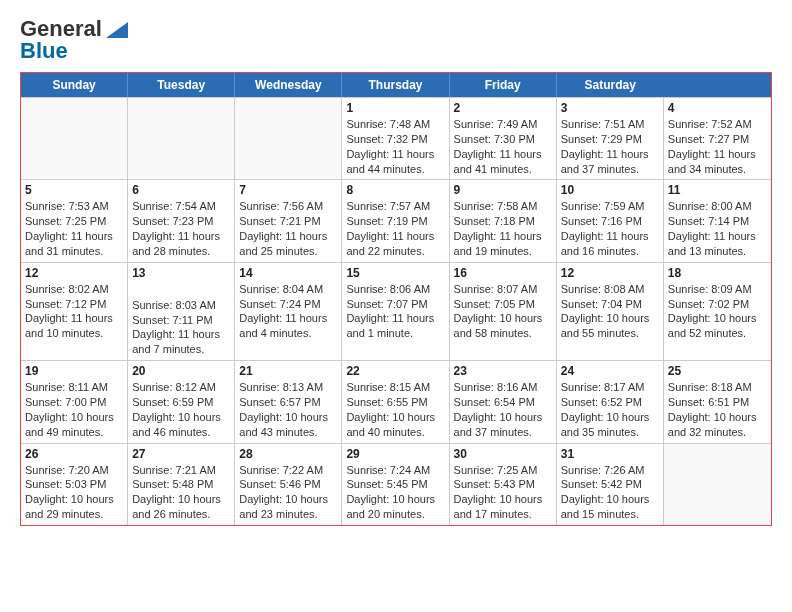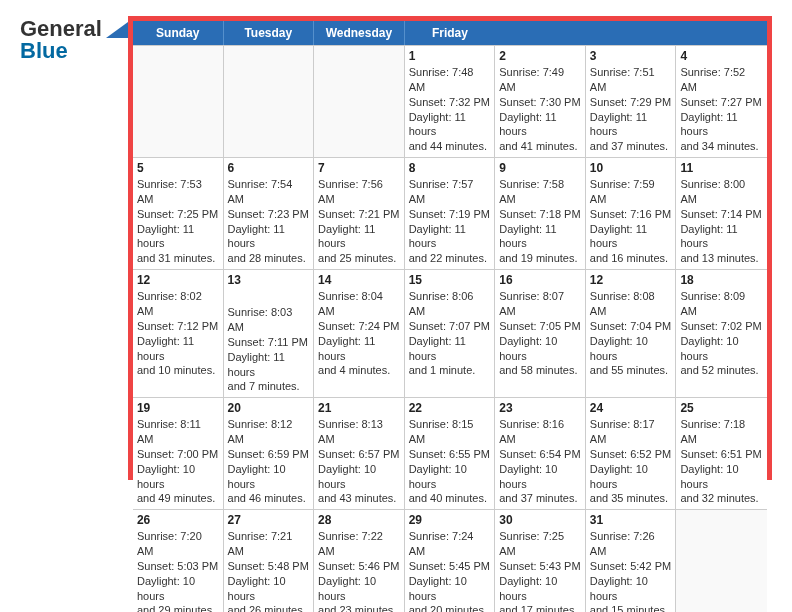--- a/index.html
+++ b/index.html
@@ -9,21 +9,21 @@
       width: 792px;
       height: 612px;
       overflow: hidden;
     }
     .page {
       width: 792px;
       height: 492px;
       background: #fff;
       padding: 16px 20px 12px 20px;
       display: flex;
-      flex-direction: row;
+      flex-direction: column;
     }
     .header {
       display: flex;
       justify-content: space-between;
       align-items: flex-start;
       margin-bottom: 8px;
     }
     .logo {
       display: flex;
       flex-direction: column;
@@ -44,21 +44,21 @@
       line-height: 1.1;
     }
     .location {
       font-size: 15px;
       color: #555;
     }
     .calendar {
       flex: 1;
       display: flex;
       flex-direction: column;
-      border: 5px solid #ef4444;
+      border: 1px solid #ef4444;
     }
     .cal-header-row {
       display: grid;
       grid-template-columns: repeat(7, 1fr);
       background: #2a6db5;
     }
     .cal-header-cell {
       color: #fff;
       font-size: 12px;
       font-weight: bold;
@@ -122,21 +122,23 @@
       <div class="month-title"></div>
       <div class="location"></div>
     </div>
   </div>
 
   <div class="calendar">
     <div class="cal-header-row">
     <div class="cal-header-cell">Sunday</div>
         <div class="cal-header-cell">Tuesday</div>
         <div class="cal-header-cell">Wednesday</div>
+        <div class="cal-header-cell">Thursday</div>
         <div class="cal-header-cell">Friday</div>
+        <div class="cal-header-cell">Saturday</div>
       </div>
     <div class="cal-body">
     <div class="cal-week">
           <div class="cal-cell empty"></div>
           <div class="cal-cell empty"></div>
           <div class="cal-cell empty"></div>
           <div class="cal-cell">
             <span class="day-num">1</span>
             <div class="cell-info" style="white-space: pre-line;">Sunrise: 7:48 AM
 Sunset: 7:32 PM
@@ -305,21 +307,21 @@
           </div>
           <div class="cal-cell">
             <span class="day-num">24</span>
             <div class="cell-info" style="white-space: pre-line;">Sunrise: 8:17 AM
 Sunset: 6:52 PM
 Daylight: 10 hours
 and 35 minutes.</div>
           </div>
           <div class="cal-cell">
             <span class="day-num">25</span>
-            <div class="cell-info" style="white-space: pre-line;">Sunrise: 7:18 AM
+            <div class="cell-info" style="white-space: pre-line;">Sunrise: 8:18 AM
 Sunset: 6:51 PM
 Daylight: 10 hours
 and 32 minutes.</div>
           </div>
         </div>
         <div class="cal-week">
           <div class="cal-cell">
             <span class="day-num">26</span>
             <div class="cell-info" style="white-space: pre-line;">Sunrise: 7:20 AM
 Sunset: 5:03 PM

